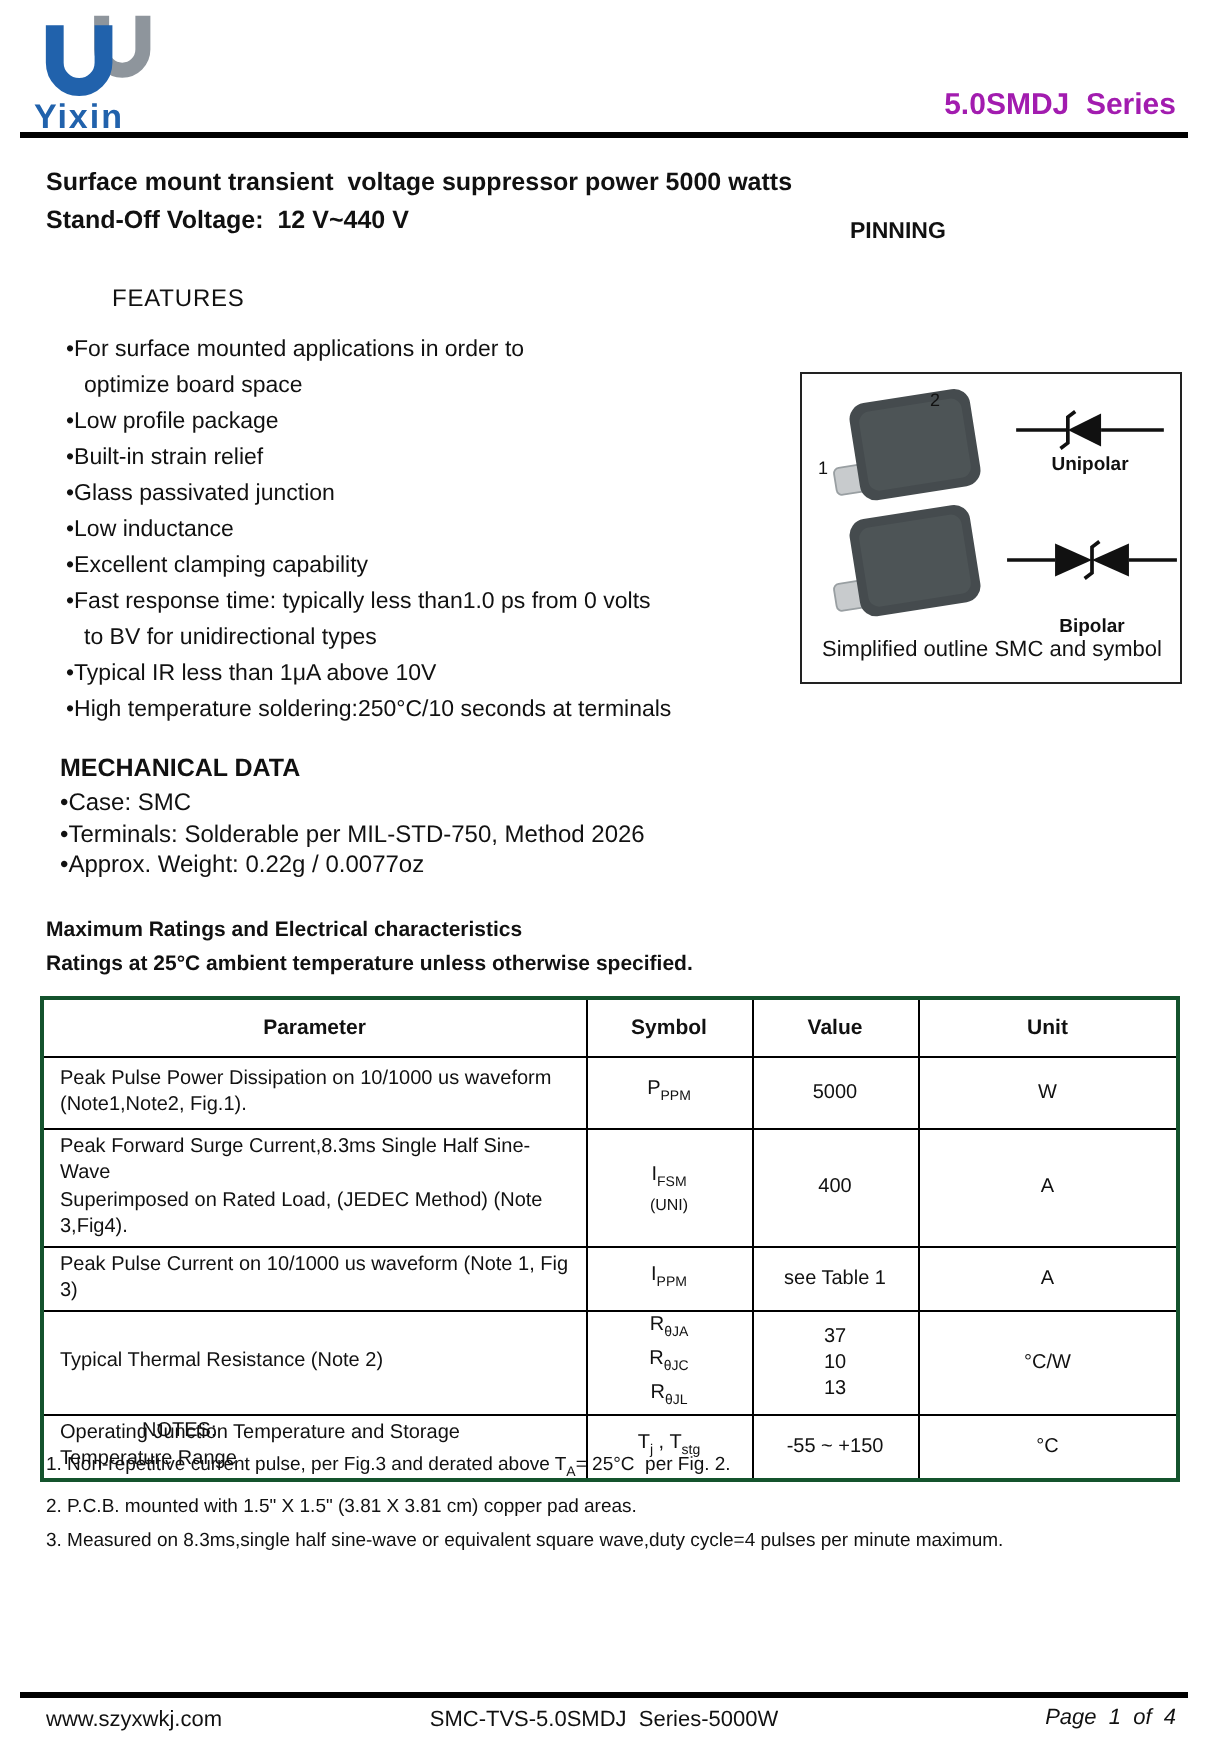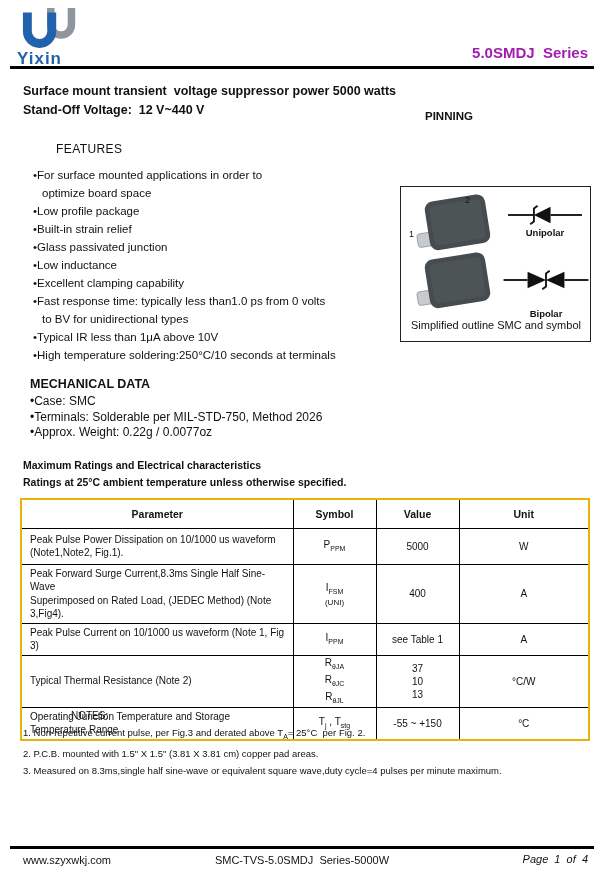--- a/index.html
+++ b/index.html
@@ -36,21 +36,21 @@
   .outline-caption{font-size:11px;}
 
   
   .mech-title{font-size:12.5px;font-weight:bold;}
   .mech-item{font-size:12px;line-height:15.5px;}
   .mech-item::before{content:"\2022 ";}
 
   .ratings-head{font-size:10.5px;font-weight:bold;line-height:17px;}
 
   
-  .ratings-table{border-collapse:collapse;border:2px solid #eab308;font-size:10px;table-layout:fixed;}
+  .ratings-table{border-collapse:collapse;border:2px solid #14532d;font-size:10px;table-layout:fixed;}
   .ratings-table th,.ratings-table td{border:1px solid #000;padding:0;}
   .ratings-table th{font-size:10.5px;font-weight:bold;text-align:center;}
   td.param{text-align:left;padding:2px 8px;line-height:13.5px;vertical-align:middle;}
   td.center{text-align:center;vertical-align:middle;line-height:13px;}
   .ratings-table sub{font-size:7px;}
   .sym-note{font-size:8px;display:block;line-height:9px;}
 
   
   .notes-title{font-size:10px;padding-left:48px;}
   .note-line{font-size:9.5px;line-height:17px;}

